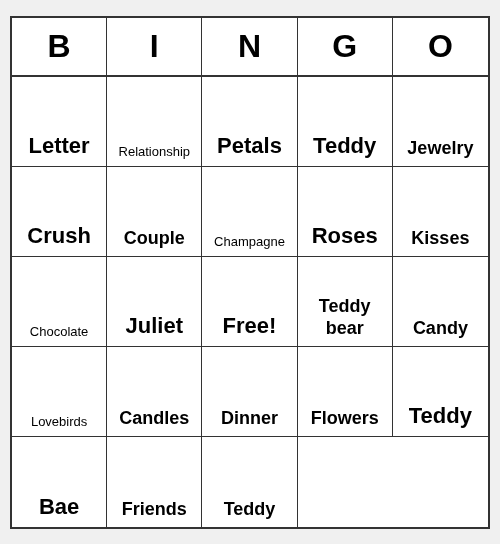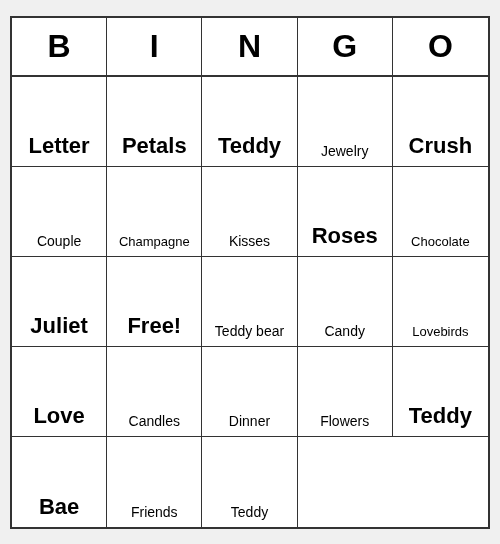--- a/index.html
+++ b/index.html
@@ -72,83 +72,83 @@
       font-size: 13px;
       line-height: 1.2;
     }
 
     .cell-text.large {
       font-size: 22px;
       font-weight: bold;
     }
 
     .cell-text.medium {
-      font-size: 14px;
-      font-weight: normal;
+      font-size: 18px;
+      font-weight: bold;
     }
   </style>
 </head>
 <body>
 
 <div class="bingo-card">
   <div class="bingo-header">
   <div class="bingo-header-cell">B</div>
       <div class="bingo-header-cell">I</div>
       <div class="bingo-header-cell">N</div>
       <div class="bingo-header-cell">G</div>
       <div class="bingo-header-cell">O</div>
     </div>
   <div class="bingo-grid">
   <div class="bingo-cell">
         <span class="cell-text large">Letter</span>
+      </div>
+      <div class="bingo-cell">
+        <span class="cell-text">Relationship</span>
       </div>
       <div class="bingo-cell">
         <span class="cell-text large">Petals</span>
       </div>
       <div class="bingo-cell">
         <span class="cell-text large">Teddy</span>
       </div>
       <div class="bingo-cell">
         <span class="cell-text medium">Jewelry</span>
       </div>
       <div class="bingo-cell">
         <span class="cell-text large">Crush</span>
       </div>
       <div class="bingo-cell">
         <span class="cell-text medium">Couple</span>
       </div>
       <div class="bingo-cell">
         <span class="cell-text">Champagne</span>
       </div>
       <div class="bingo-cell">
-        <span class="cell-text medium">Kisses</span>
+        <span class="cell-text large">Roses</span>
       </div>
       <div class="bingo-cell">
-        <span class="cell-text large">Roses</span>
+        <span class="cell-text medium">Kisses</span>
       </div>
       <div class="bingo-cell">
         <span class="cell-text">Chocolate</span>
       </div>
       <div class="bingo-cell">
         <span class="cell-text large">Juliet</span>
       </div>
       <div class="bingo-cell">
         <span class="cell-text large">Free!</span>
       </div>
       <div class="bingo-cell">
         <span class="cell-text medium">Teddy bear</span>
       </div>
       <div class="bingo-cell">
         <span class="cell-text medium">Candy</span>
       </div>
       <div class="bingo-cell">
         <span class="cell-text">Lovebirds</span>
-      </div>
-      <div class="bingo-cell">
-        <span class="cell-text large">Love</span>
       </div>
       <div class="bingo-cell">
         <span class="cell-text medium">Candles</span>
       </div>
       <div class="bingo-cell">
         <span class="cell-text medium">Dinner</span>
       </div>
       <div class="bingo-cell">
         <span class="cell-text medium">Flowers</span>
       </div>

